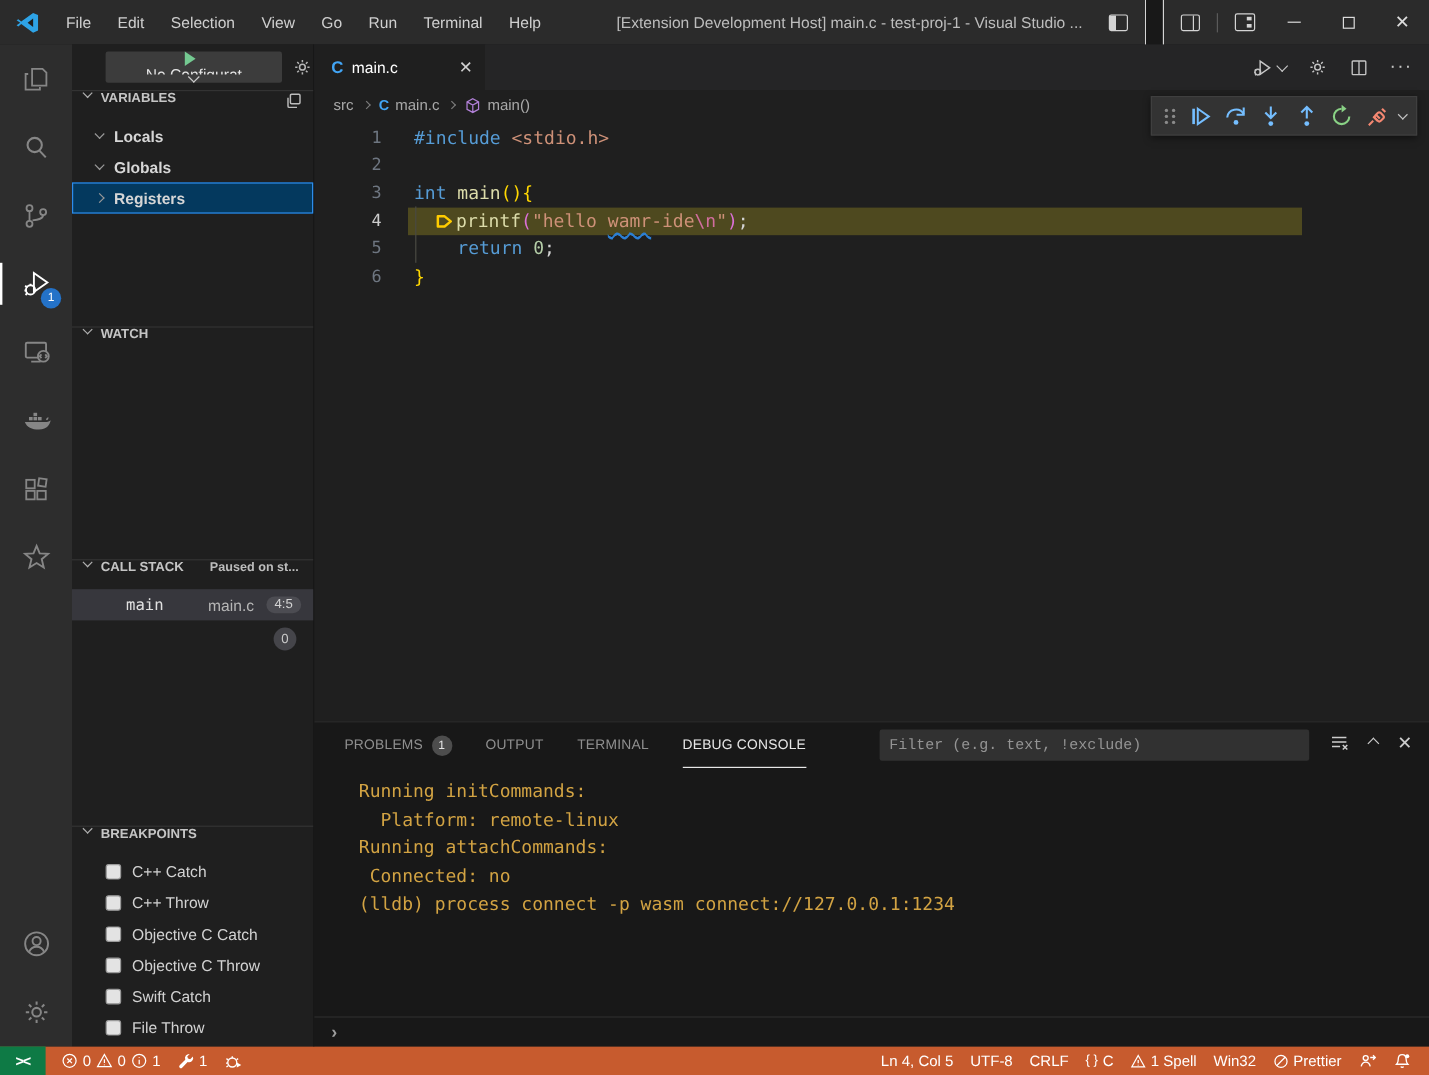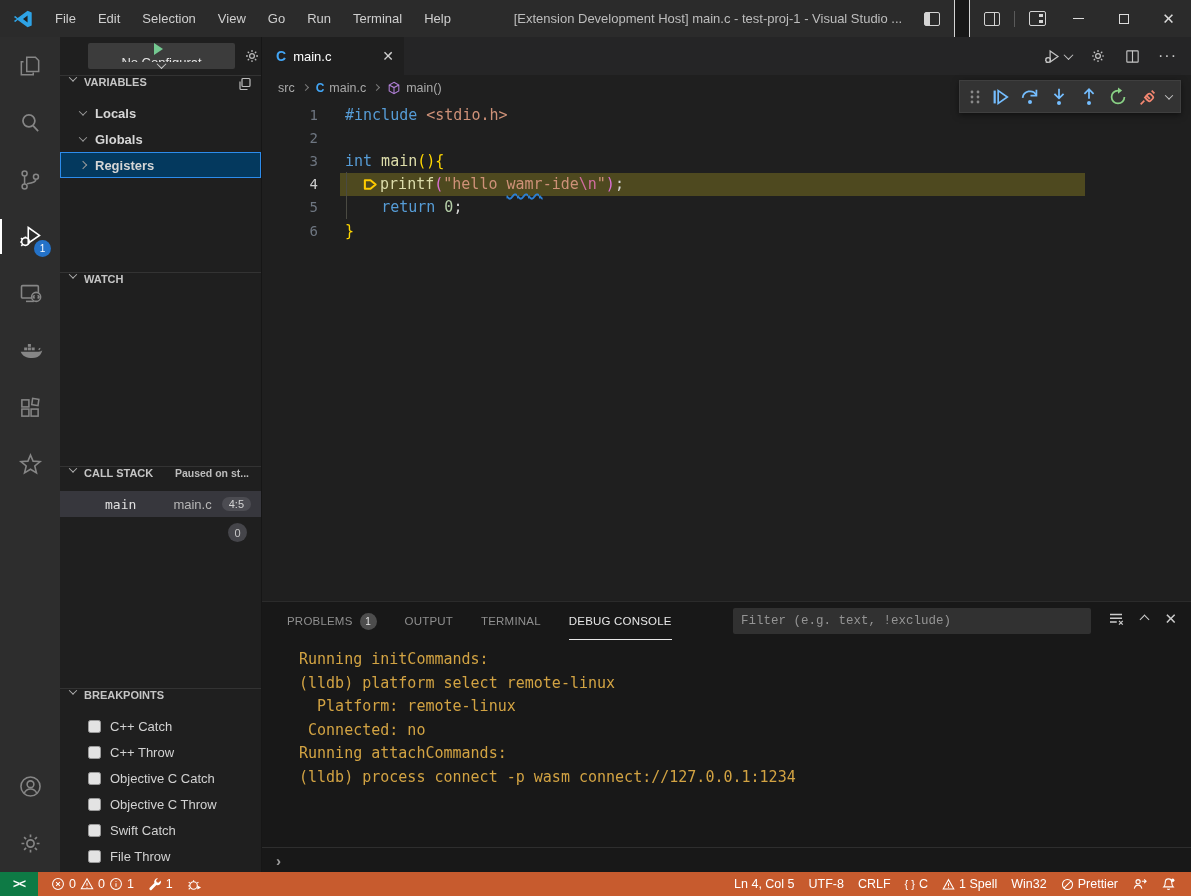--- a/index.html
+++ b/index.html
@@ -467,24 +467,23 @@
             <svg width="18" height="18" viewBox="0 0 24 24" fill="none" stroke="currentColor" stroke-width="1.7">
               <path d="M4 6 H20 M4 11 H20 M4 16 H13"></path>
                 <path d="M16 14.5 L21 19.5 M21 14.5 L16 19.5"></path>
             </svg>
             <span class="chev up"></span>
             <span style="font-size:15px;">✕</span>
           </div>
         </div>
         <div class="panelbody">
           <div class="con-line">Running initCommands:</div>
-          <div class="con-line">(lldb) platform select remote-linux</div>
           <div class="con-line">  Platform: remote-linux</div>
+          <div class="con-line">Running attachCommands:</div>
           <div class="con-line"> Connected: no</div>
-          <div class="con-line">Running attachCommands:</div>
           <div class="con-line">(lldb) process connect -p wasm connect://127.0.0.1:1234</div>
         </div>
         <div class="panelinput">
           <span style="font-weight:bold;">›</span>
         </div>
       </div>
     </div>
   </div>
 
   <div class="statusbar">

